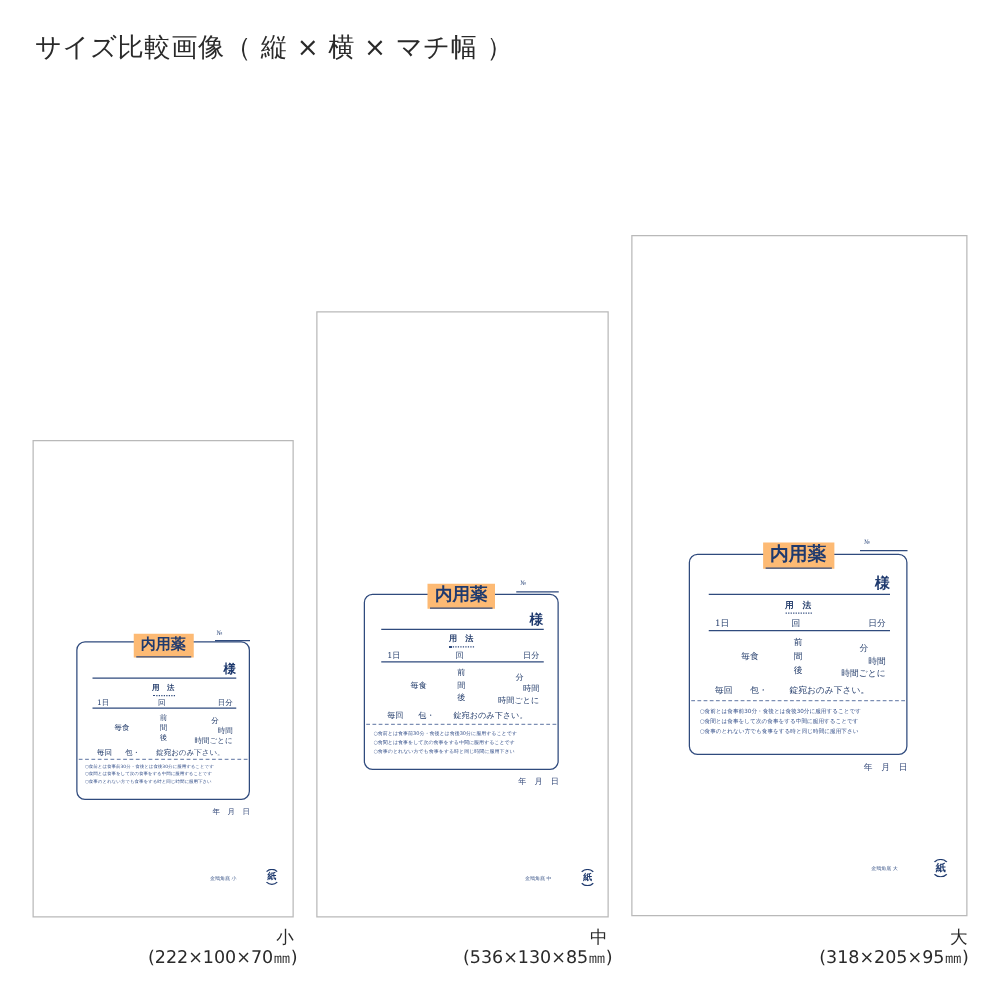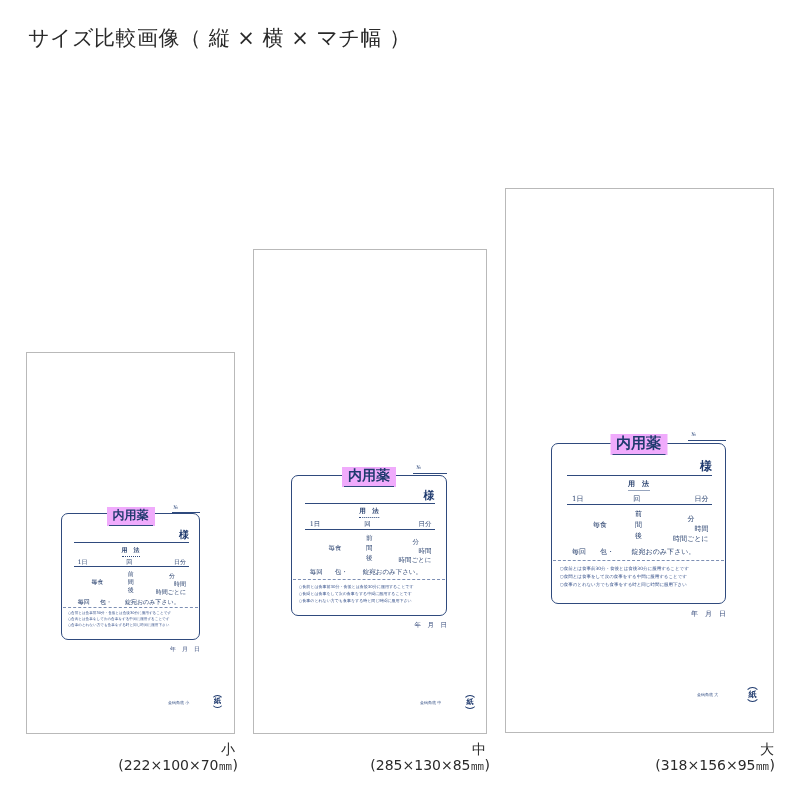--- a/index.html
+++ b/index.html
@@ -3,21 +3,21 @@
 <meta charset="utf-8">
 <style>
   html, body { margin: 0; padding: 0; background: #ffffff; }
   body { width: 800px; height: 800px; position: relative; overflow: hidden; font-family: "DejaVu Sans", sans-serif; }
   .title { position: absolute; left: 28px; top: 24px; font-size: 21px; color: #2a2a2a; letter-spacing: 0.5px; font-family: "DejaVu Sans", sans-serif; }
 
   .bag { position: absolute; border: 1.5px solid #b9b9b9; background: #ffffff; box-sizing: border-box; }
 
   .label { position: absolute; color: #28406e; font-family: "DejaVu Serif", serif; }
   .lbox { position: absolute; left: 0; right: 0; bottom: 0; border: 1.6px solid #2f4a7d; border-radius: 7px; box-sizing: border-box; }
-  .lhead { position: absolute; left: 50%; transform: translateX(-50%); background: #f0abfc; font-weight: bold; color: #1f3a6e; font-family: Liberation Mono, monospace; white-space: nowrap; text-align: center; padding: 0 6px; }
+  .lhead { position: absolute; left: 50%; transform: translateX(-50%); background: #fdba74; font-weight: bold; color: #1f3a6e; font-family: Liberation Mono, monospace; white-space: nowrap; text-align: center; padding: 0 6px; }
   .lhead .ul { display: block; border-bottom: 1.4px solid #2f4a7d; margin: 1px -4px 0; }
   .no { position: absolute; right: 0; color: #2f4a7d; font-family: "DejaVu Serif", serif; }
   .no-line { position: absolute; right: 0; border-bottom: 1px solid #2f4a7d; }
   .sama { position: absolute; right: 8%; font-weight: bold; color: #1f3a6e; }
   .hl { position: absolute; left: 9%; right: 8%; border-bottom: 1.3px solid #2f4a7d; }
   .youhou { position: absolute; left: 50%; transform: translateX(-50%); font-weight: bold; white-space: nowrap; }
   .youhou .dots { display:block; border-bottom: 1.4px dotted #2f4a7d; margin-top:1px; }
   .cell { position: absolute; white-space: nowrap; }
   .wavy { position: absolute; left: 2px; right: 2px; border-top: 1.4px dashed #7d8fb4; }
   .note { position: absolute; left: 5%; right: 3%; white-space: nowrap; overflow: hidden; color: #35508a; font-family: "DejaVu Sans", sans-serif; }
@@ -92,21 +92,21 @@
   <div class="cell" style="left:46%; top:106px;">錠宛おのみ下さい。</div>
   <div class="wavy" style="top:117px;"></div>
   <div class="note" style="top:122px; font-size:4px;">○食前とは食事前30分・食後とは食後30分に服用することです</div>
   <div class="note" style="top:129px; font-size:4px;">○食間とは食事をして次の食事をする中間に服用することです</div>
   <div class="note" style="top:136px; font-size:4px;">○食事のとれない方でも食事をする時と同じ時間に服用下さい</div>
   <div class="date" style="top:159px; font-size:6.5px;">年　月　日</div>
 </div>
 <div class="brand" style="left:420px; top:700px; font-size:4px;">金鵄角底 中</div>
 <div class="logo" style="left:463px; top:695px; width:14px; height:14px; font-size:7px; line-height:11px;">紙</div>
 <div class="cap-size" style="left:466px; top:741px; width:20px;">中</div>
-<div class="cap-dim" style="left:350px; top:757px; width:140px;">(285×130×85㎜)</div>
+<div class="cap-dim" style="left:350px; top:757px; width:140px;">(536×130×85㎜)</div>
 
 <div class="bag" style="left:505px; top:188px; width:269px; height:545px;"></div>
 <div class="label" style="left:551px; top:428px; width:175px; height:176px; font-size:7px;">
   <div class="lbox" style="top:15px;"></div>
   <div class="lhead" style="top:6px; font-size:15px;"><span>内用薬</span><span class="ul"></span></div>
   <div class="no" style="top:3px; right:30px; font-size:5px;">№</div>
   <div class="no-line" style="top:12px; width:38px;"></div>
   <div class="sama" style="top:30px; font-size:12px;">様</div>
   <div class="hl" style="top:47px;"></div>
   <div class="youhou" style="top:51px; font-size:7px;"><span>用　法</span><span class="dots"></span></div>
@@ -126,13 +126,13 @@
   <div class="cell" style="left:46%; top:119px;">錠宛おのみ下さい。</div>
   <div class="wavy" style="top:132px;"></div>
   <div class="note" style="top:138px; font-size:4.5px;">○食前とは食事前30分・食後とは食後30分に服用することです</div>
   <div class="note" style="top:146px; font-size:4.5px;">○食間とは食事をして次の食事をする中間に服用することです</div>
   <div class="note" style="top:154px; font-size:4.5px;">○食事のとれない方でも食事をする時と同じ時間に服用下さい</div>
   <div class="date" style="top:181px; font-size:7px;">年　月　日</div>
 </div>
 <div class="brand" style="left:697px; top:692px; font-size:4px;">金鵄角底 大</div>
 <div class="logo" style="left:745px; top:687px; width:15px; height:15px; font-size:8px; line-height:12px;">紙</div>
 <div class="cap-size" style="left:752px; top:741px; width:22px;">大</div>
-<div class="cap-dim" style="left:630px; top:757px; width:145px;">(318×156×95㎜)</div>
+<div class="cap-dim" style="left:630px; top:757px; width:145px;">(318×205×95㎜)</div>
 
 </body></html>

